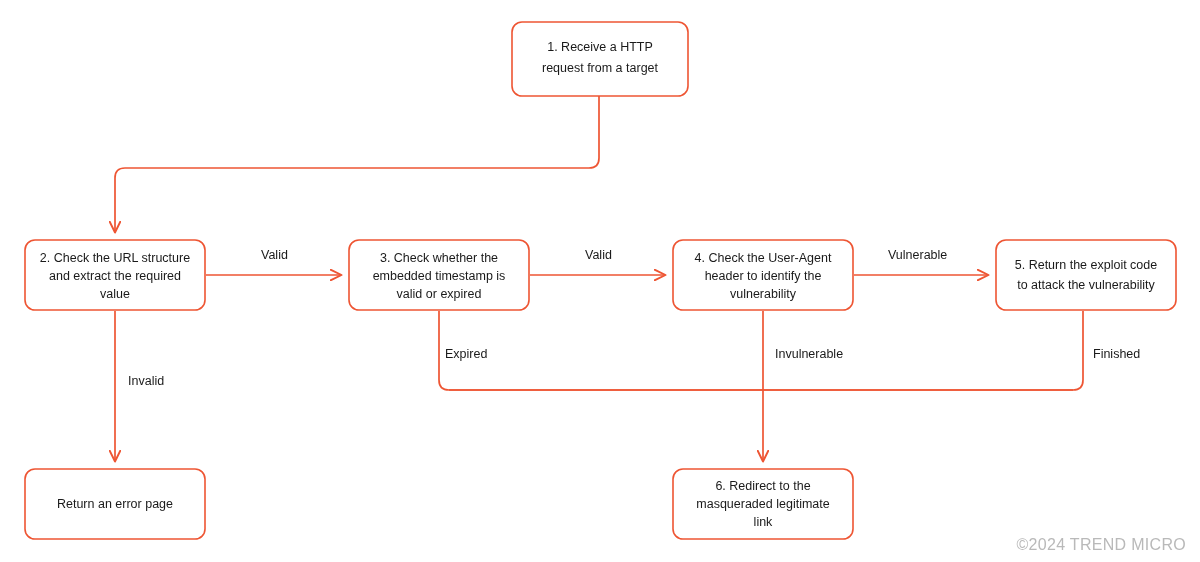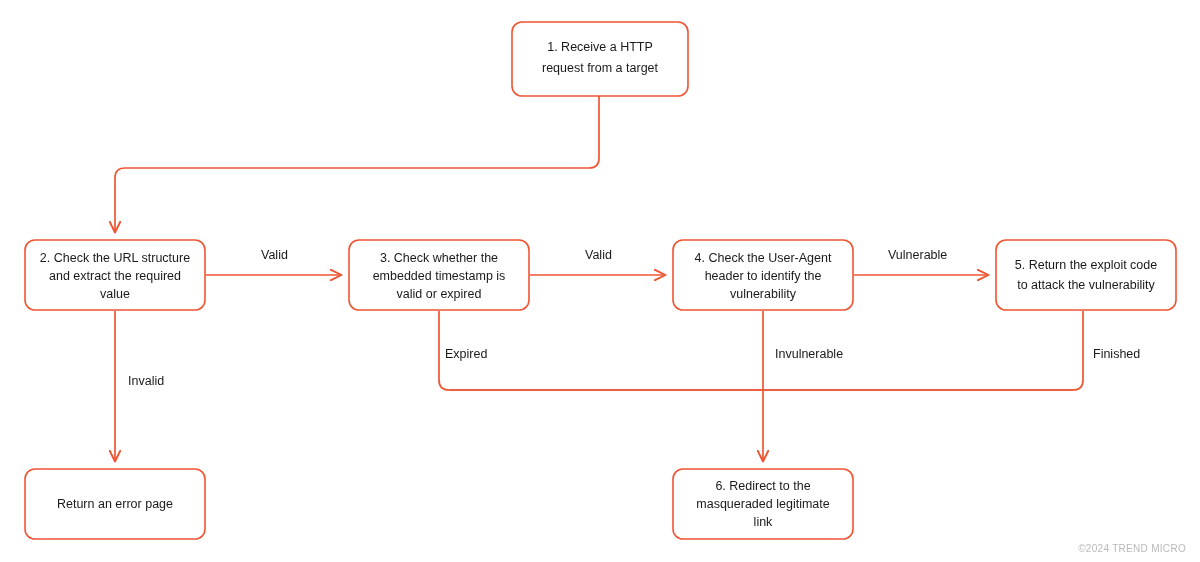--- a/index.html
+++ b/index.html
@@ -51,21 +51,21 @@
     font-size: 12.5px;
     fill: #1a1a1a;
     text-anchor: start;
     dominant-baseline: middle;
   }
   .watermark {
     position: absolute;
     right: 14px;
     bottom: 8px;
     font-family: "Liberation Sans", sans-serif;
-    font-size: 10px;
+    font-size: 16px;
     letter-spacing: 0.3px;
     color: #b9b9b9;
     white-space: nowrap;
     margin-left: 25px;
   }
 </style>
 </head>
 <body>
 
 <div id="flow-root">

